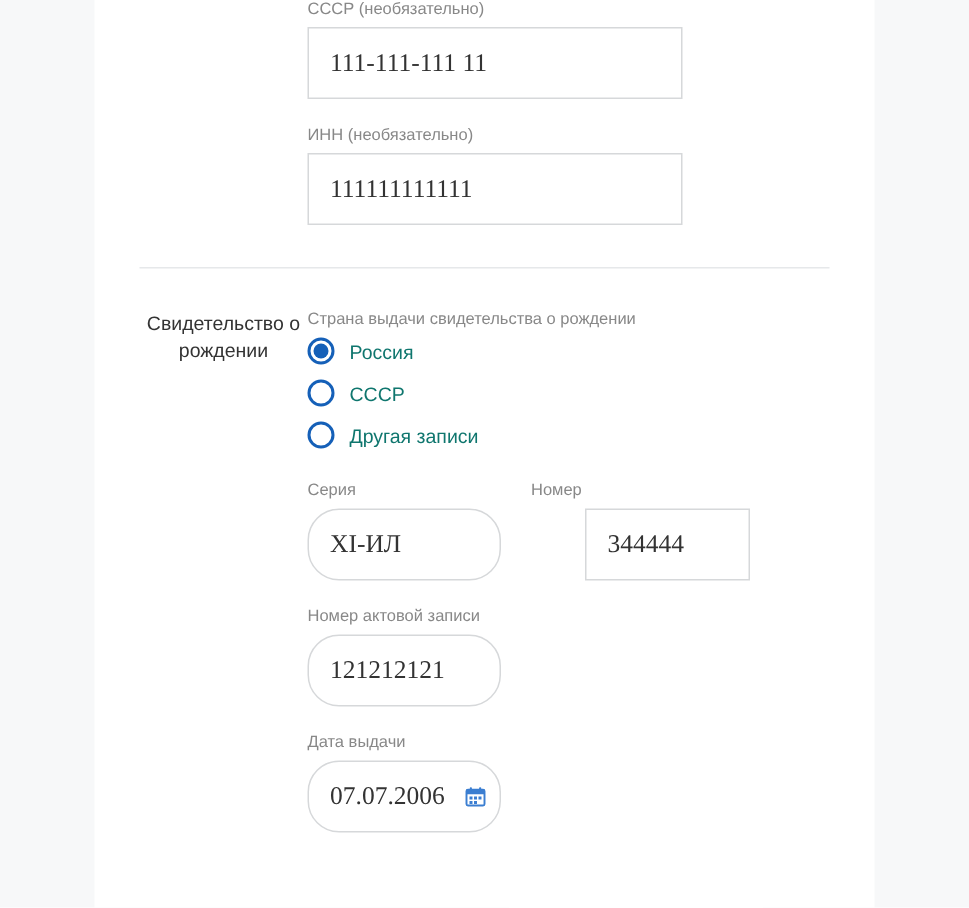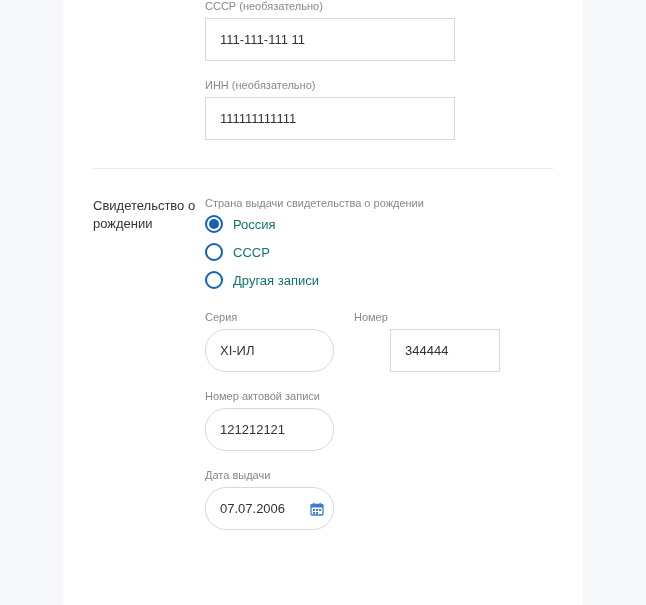--- a/index.html
+++ b/index.html
@@ -27,38 +27,40 @@
     flex-shrink: 0;
     padding-top: 0;
   }
   .right-col {
     flex: 1;
   }
   .section-title {
     font-size: 13px;
     color: #333;
     line-height: 1.4;
+    text-align: center;
   }
   .field {
     margin-bottom: 18px;
   }
   .field-label {
     font-size: 11px;
     color: #888;
     margin-bottom: 6px;
     display: block;
   }
   .text-input {
     border: 1px solid #d6d8da;
     padding: 13px 14px;
-    font-size: 13px;
+    font-size: 17px;
     color: #333;
     width: 250px;
     background: #fff;
     outline: none;
+    font-family: Liberation Serif, serif;
   }
   .text-input-small {
     width: 129px;
     border-radius: 21px;
   }
   .text-input-med {
     width: 110px;
     margin-left: 36px;
   }
   .divider {

